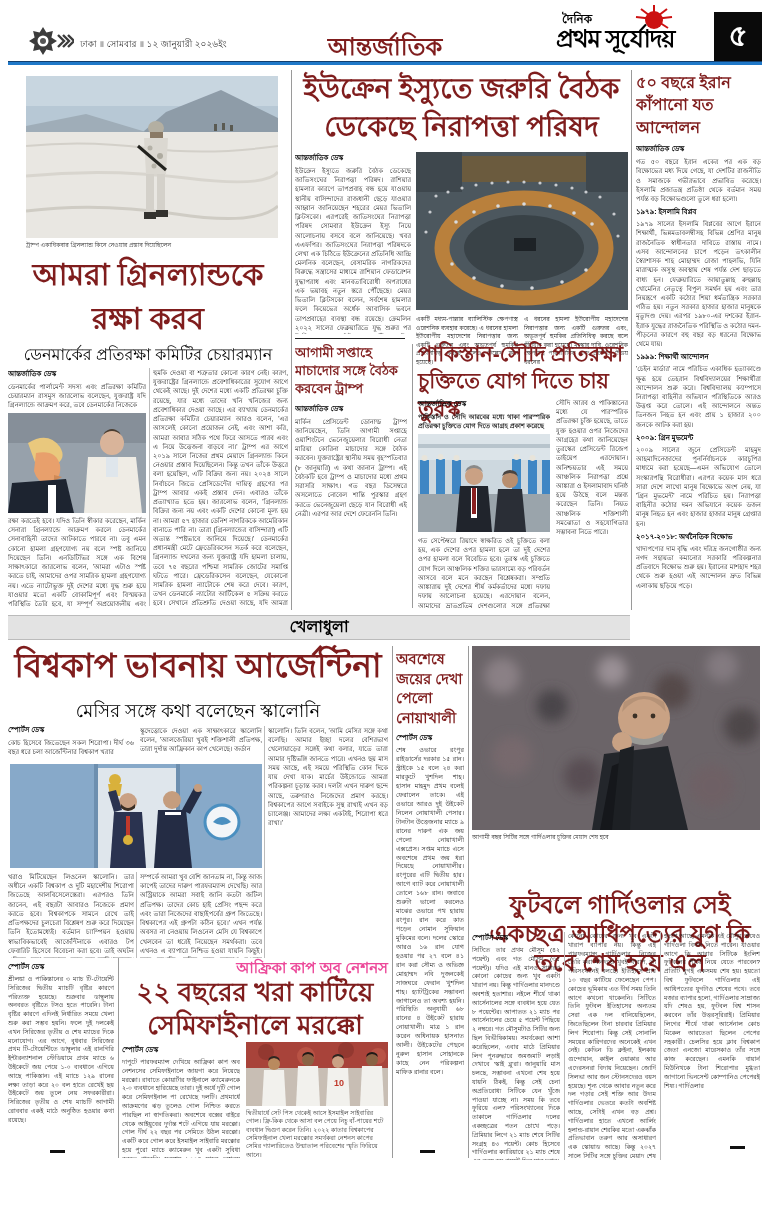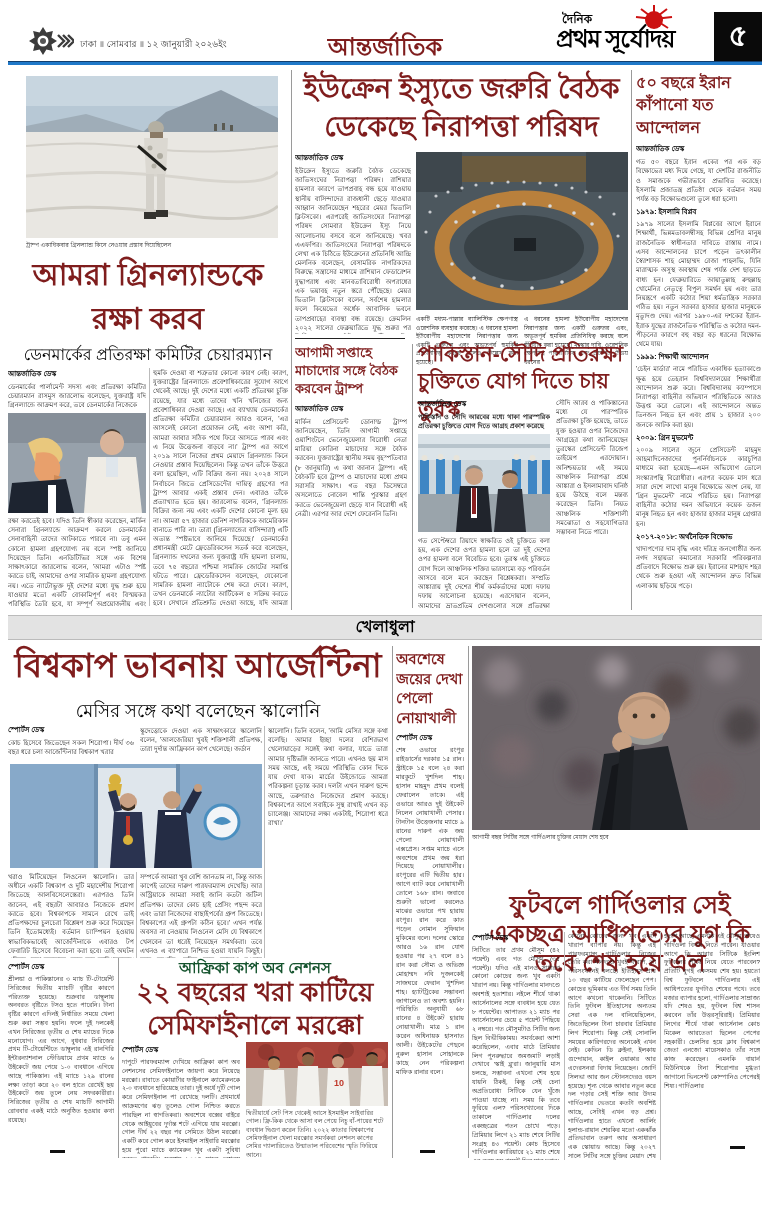--- a/index.html
+++ b/index.html
@@ -9,21 +9,21 @@
   .c{text-align:center;}
   .hl{font-weight:bold;color:#7f1d1d;}
   .body-text{font-size:6.5px;line-height:1.42;color:#1a1a1a;overflow:hidden;text-align:justify;}
   .byline{font-weight:bold;font-size:7px;margin-bottom:2px;color:#000;}
   .cap{font-size:6px;color:#333;line-height:1.35;overflow:hidden;}
   .vline{position:absolute;width:1px;background:#9a9a9a;}
   .hline{position:absolute;height:1px;background:#444;}
   .photo{overflow:hidden;background:#f97316;}
   .photo svg{display:block;}
   .end-dash{position:absolute;width:15px;height:3px;background:#111;}
-  .kicker{font-weight:bold;color:#14532d;}
+  .kicker{font-weight:bold;color:#ec4899;text-align:right;}
   .sec-bar{background:#e3e3e3;border-top:1px solid #bbb;border-bottom:1px solid #bbb;
            display:flex;align-items:center;justify-content:center;font-weight:bold;font-size:16px;color:#000;}
   .blue-rule{background:#1f78c8;border-top:1px solid #123f6e;}
   .iran-sec-title{font-weight:bold;font-size:7px;margin:3px 0 1px 0;color:#000;}
 </style>
 </head>
 <body>
 
 <div id="page">
 
@@ -228,21 +228,21 @@
     <div class="iran-sec-title">১৯৭৯: ইসলামি বিপ্লব</div>
     <div class="body-text">১৯৭৯ সালের ইসলামি বিপ্লবের আগে ইরানে শিক্ষার্থী, ভিন্নমতাবলম্বীসহ বিভিন্ন শ্রেণির মানুষ রাজনৈতিক স্বাধীনতার দাবিতে রাস্তায় নামে। এসব আন্দোলনের চাপে পড়েন তৎকালীন স্বৈরশাসক শাহ মোহাম্মদ রেজা পাহলভি, যিনি মারাত্মক অসুস্থ অবস্থায় শেষ পর্যন্ত দেশ ছাড়তে বাধ্য হন। ফেব্রুয়ারিতে আয়াতুল্লাহ রুহুল্লাহ খোমেনির নেতৃত্বে বিপুল সমর্থন হয় এবং তার নিয়ন্ত্রণে একটি কঠোর শিয়া ধর্মতান্ত্রিক সরকার গঠিত হয়। নতুন সরকার হাজার হাজার মানুষকে মৃত্যুদণ্ড দেয়। এরপর ১৯৮০-এর দশকের ইরান-ইরাক যুদ্ধের রাজনৈতিক পরিস্থিতি ও কঠোর দমন-পীড়নের কারণে বহু বছর বড় ধরনের বিক্ষোভ থেমে যায়।</div>
     <div class="iran-sec-title">১৯৯৯: শিক্ষার্থী আন্দোলন</div>
     <div class="body-text">'চেইন মার্ডার' নামে পরিচিত একাধিক হত্যাকাণ্ডে ক্ষুব্ধ হয়ে তেহরান বিশ্ববিদ্যালয়ের শিক্ষার্থীরা আন্দোলন শুরু করে। বিশ্ববিদ্যালয় ক্যাম্পাসে নিরাপত্তা বাহিনীর অভিযান পরিস্থিতিকে আরও উত্তপ্ত করে তোলে। এই আন্দোলনে অন্তত তিনজন নিহত হন এবং প্রায় ১ হাজার ২০০ জনকে আটক করা হয়।</div>
     <div class="iran-sec-title">২০০৯: গ্রিন মুভমেন্ট</div>
     <div class="body-text">২০০৯ সালের জুনে প্রেসিডেন্ট মাহমুদ আহমাদিনেজাদের পুনর্নির্বাচনকে কারচুপির মাধ্যমে করা হয়েছে—এমন অভিযোগ তোলে সংস্কারপন্থি বিরোধীরা। এরপর কয়েক মাস ধরে সারা দেশে লাখো মানুষ বিক্ষোভে অংশ নেয়, যা 'গ্রিন মুভমেন্ট' নামে পরিচিত হয়। নিরাপত্তা বাহিনীর কঠোর দমন অভিযানে কয়েক ডজন মানুষ নিহত হন এবং হাজার হাজার মানুষ গ্রেপ্তার হন।</div>
     <div class="iran-sec-title">২০১৭-২০১৮: অর্থনৈতিক বিক্ষোভ</div>
     <div class="body-text">খাদ্যপণ্যের দাম বৃদ্ধি এবং দরিদ্র জনগোষ্ঠীর জন্য নগদ সহায়তা কমানোর সরকারি পরিকল্পনার প্রতিবাদে বিক্ষোভ শুরু হয়। ইরানের মাশহাদ শহর থেকে শুরু হওয়া এই আন্দোলন দ্রুত বিভিন্ন এলাকায় ছড়িয়ে পড়ে।</div>
   </div>
 
-  <div class="abs sec-bar" style="left:8px;top:615px;width:754px;height:23px;">
+  <div class="abs sec-bar" style="left:8px;top:615px;width:622px;height:23px;">
     <span>খেলাধুলা</span>
   </div>
 
   <div class="vline" style="left:392px;top:646px;height:512px;"></div>
   <div class="vline" style="left:468px;top:646px;height:512px;"></div>
 
   <div class="abs hl c" style="left:8px;top:645px;width:380px;font-size:33px;line-height:1.3;">বিশ্বকাপ ভাবনায় আর্জেন্টিনা</div>
   <div class="abs c" style="left:8px;top:697px;width:380px;font-size:18px;color:#000;">মেসির সঙ্গে কথা বলেছেন স্কালোনি</div>
 
   <div class="abs" style="left:8px;top:724px;width:126px;">

